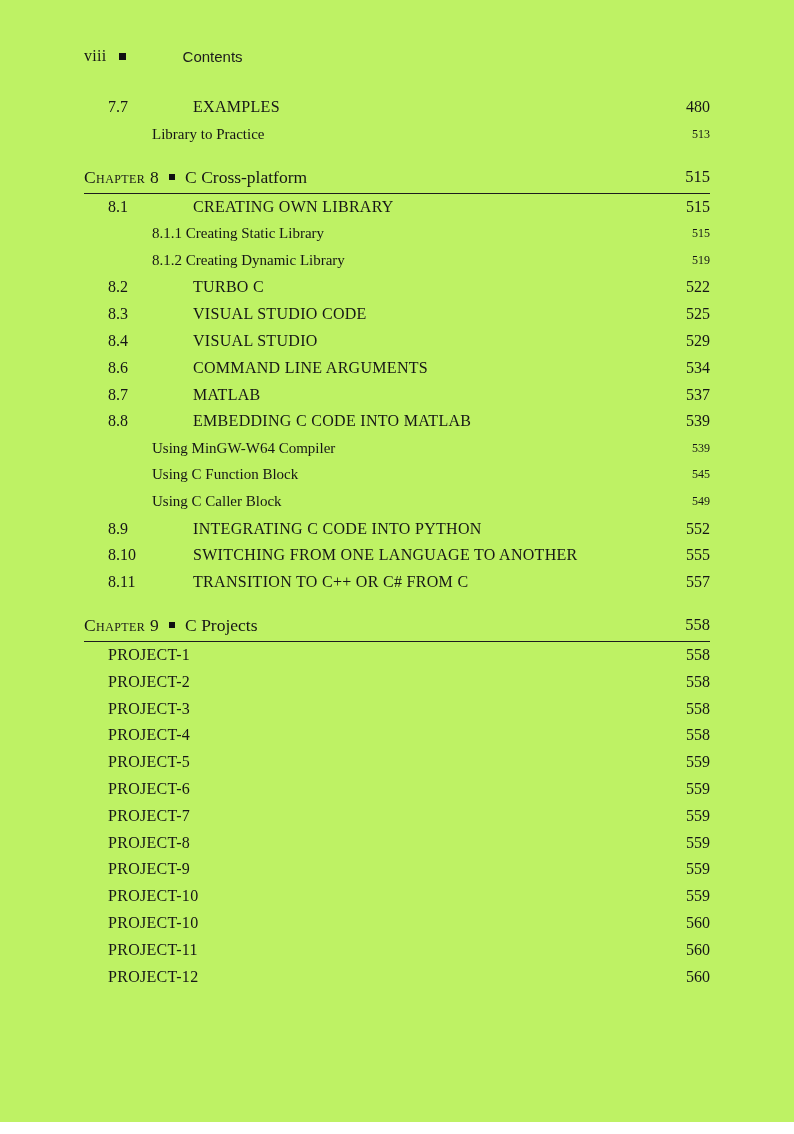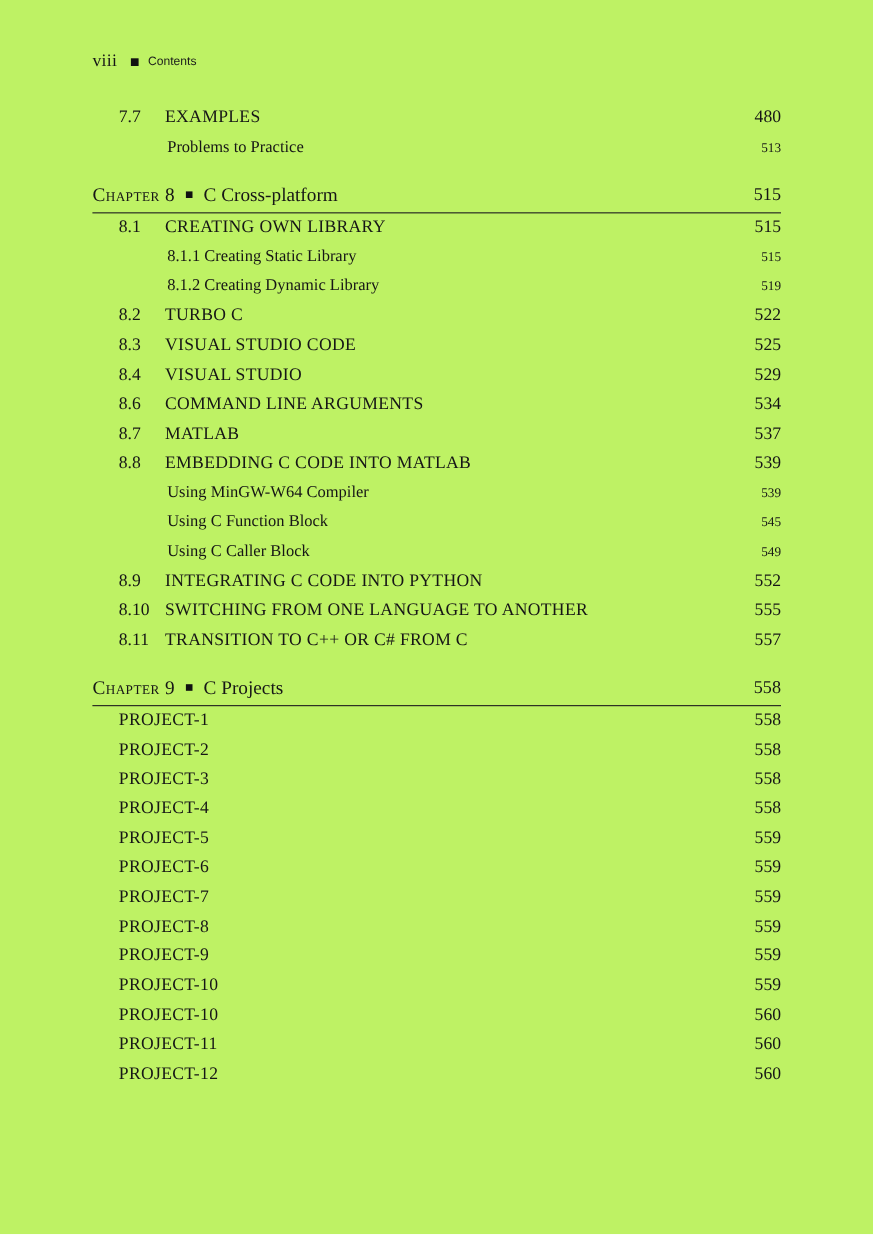--- a/index.html
+++ b/index.html
@@ -18,33 +18,33 @@
     height:20px;
     margin-bottom:28px;
   }
   .folio { font-size:16px; letter-spacing:0.3px; }
   .head-square {
     width:7px; height:7px; background:#111;
     display:inline-block; margin:0 9px 0 12px;
   }
   .head-title {
     font-family:"Liberation Sans", sans-serif;
-    font-size:11px; color:#1c1c1c;
+    font-size:15px; color:#1c1c1c;margin-left:48px;
   }
 
   .toc-list { display:block; }
 
   .row {
     display:flex; align-items:center;
     height:26.8px;
     box-sizing:border-box;
   }
   .row .pg { margin-left:auto; font-size:16px; white-space:nowrap; }
 
-  .row.section { padding-left:24px; font-size:16px; }
+  .row.section { padding-left:24px; font-size:16px;gap:43px; }
   .row.section .num { flex:0 0 42px; width:42px; }
   .row.section .title { letter-spacing:0.3px; }
 
   .row.sub { padding-left:68px; font-size:15px; }
   .row.sub .pg { font-size:12px; }
 
   .row.chapter {
     margin-top:16px;
     height:30px;
     border-bottom:1.6px solid #1d1d1d;
@@ -73,21 +73,21 @@
     <span class="head-title">Contents</span>
   </div>
 
   <div class="toc-list">
       <div class="row section">
       <span class="num">7.7</span>
       <span class="title">EXAMPLES</span>
       <span class="pg">480</span>
     </div>
       <div class="row sub">
-      <span class="title">Problems to Practice</span>
+      <span class="title">Library to Practice</span>
       <span class="pg">513</span>
     </div>
       <div class="row chapter">
       <span class="label">Chapter 8</span>
       <span class="chap-square"></span>
       <span class="title">C Cross-platform</span>
       <span class="pg">515</span>
     </div>
       <div class="row section">
       <span class="num">8.1</span>

